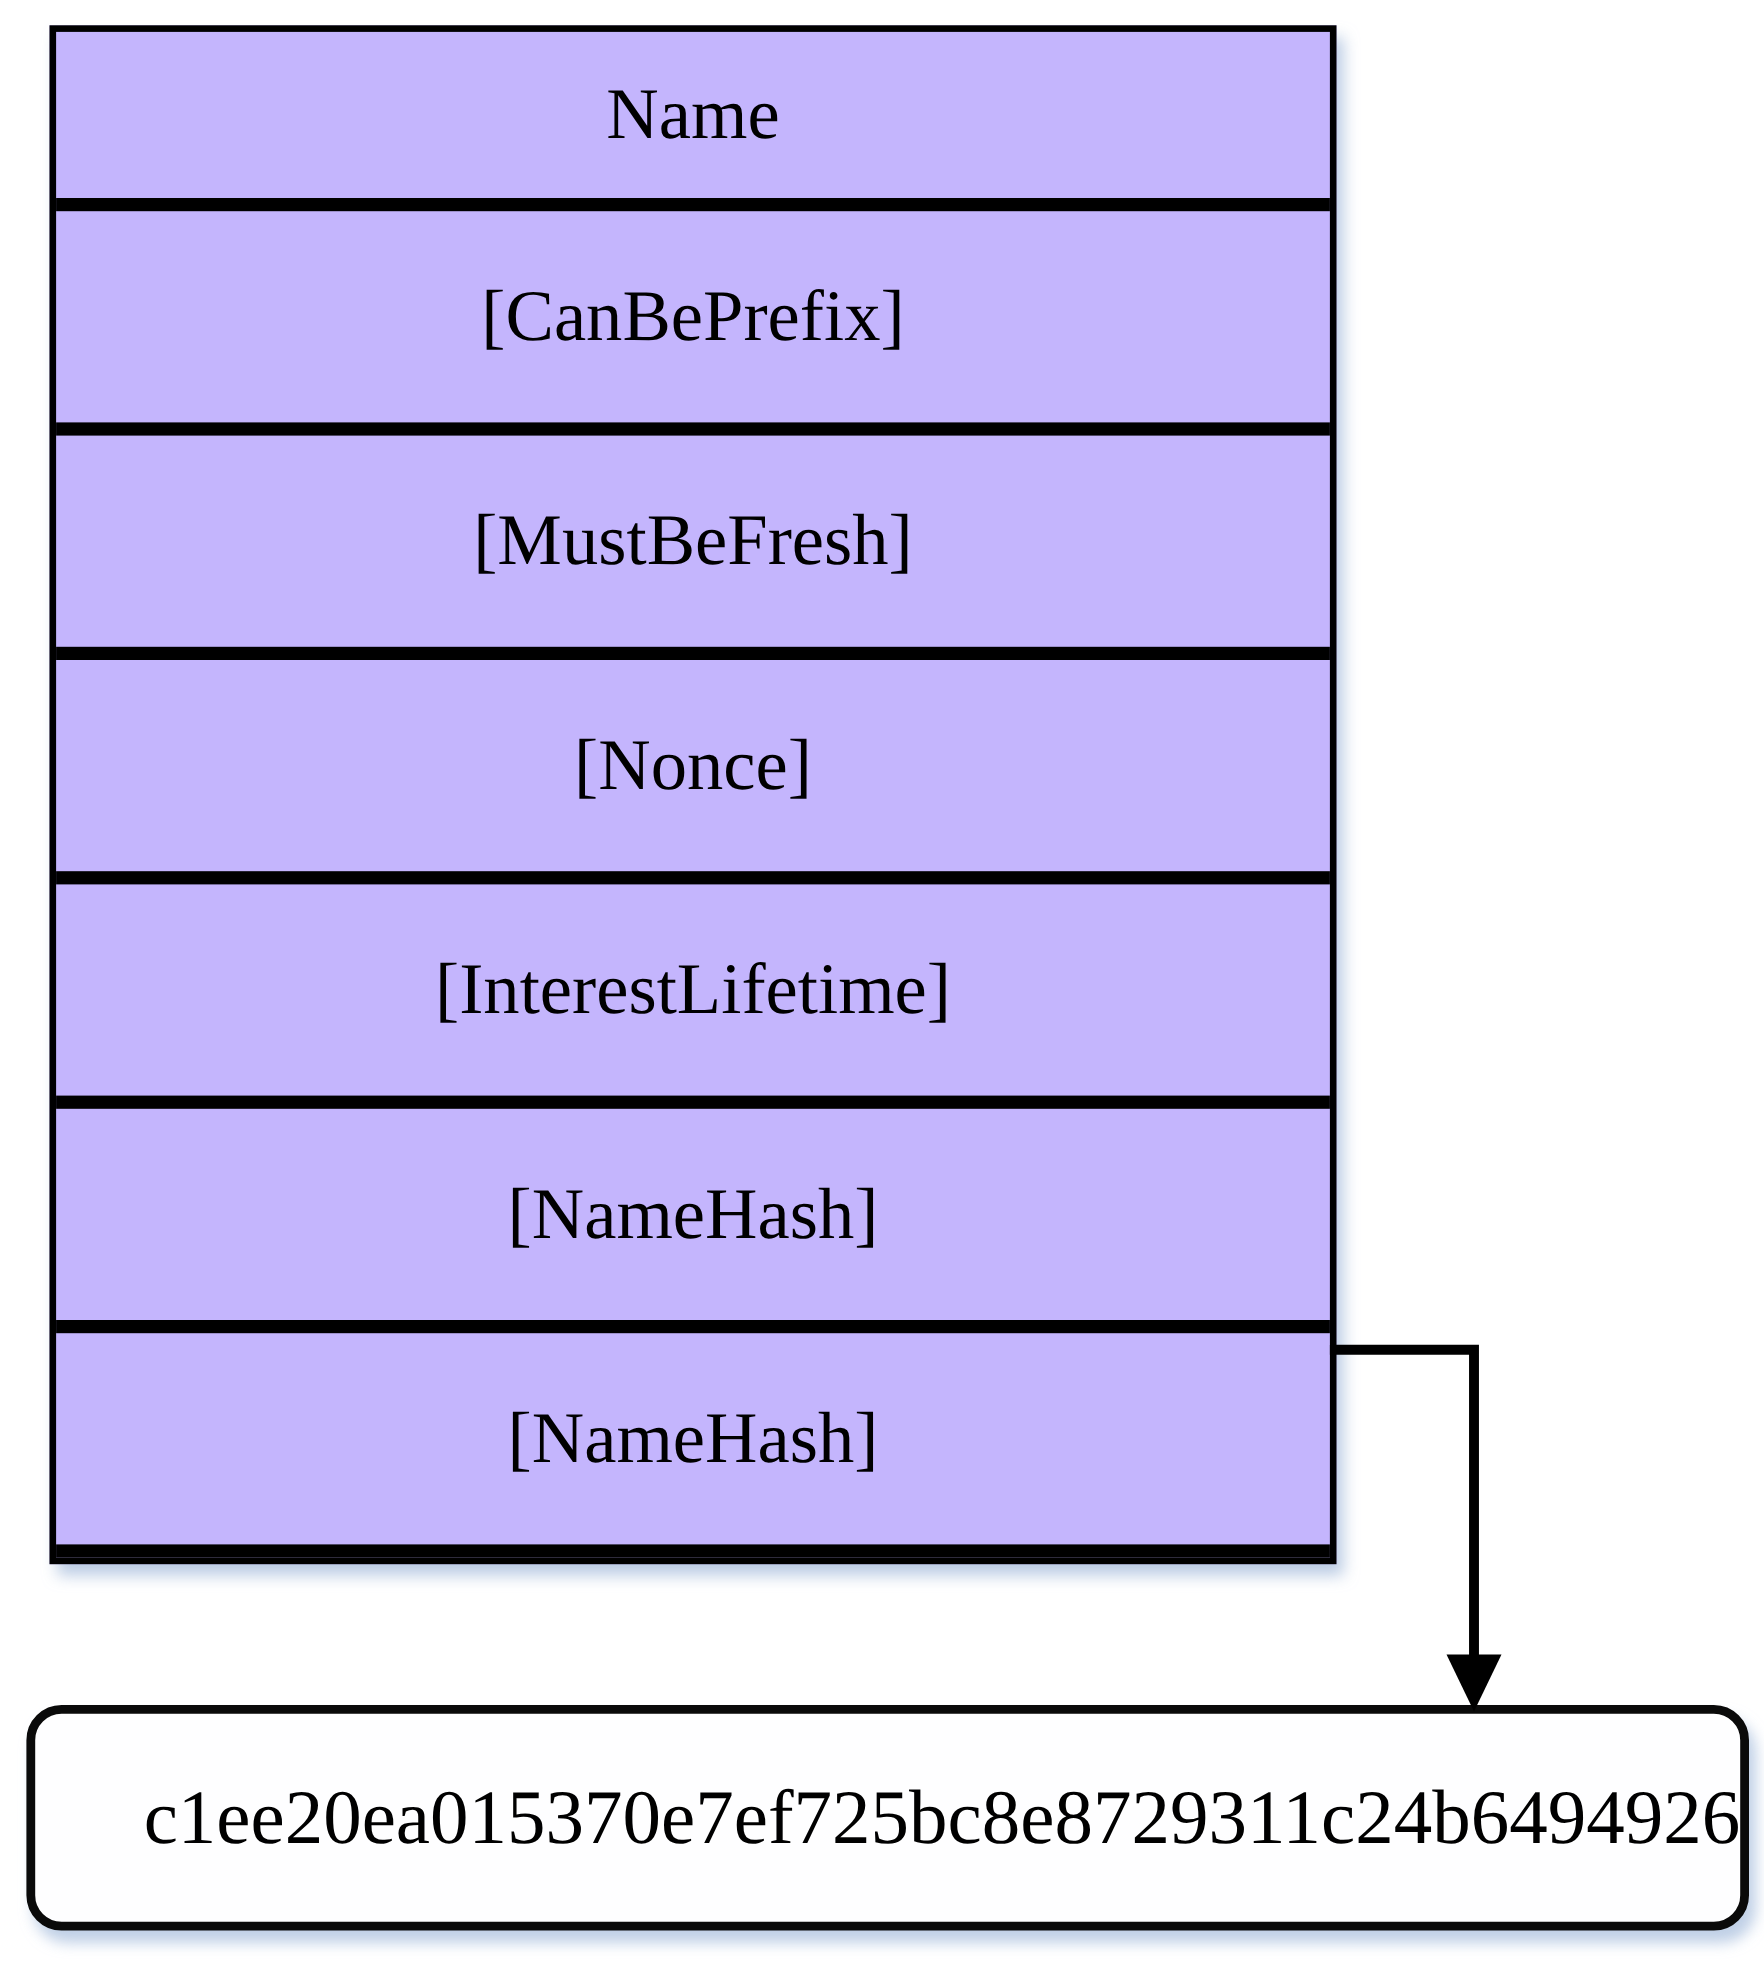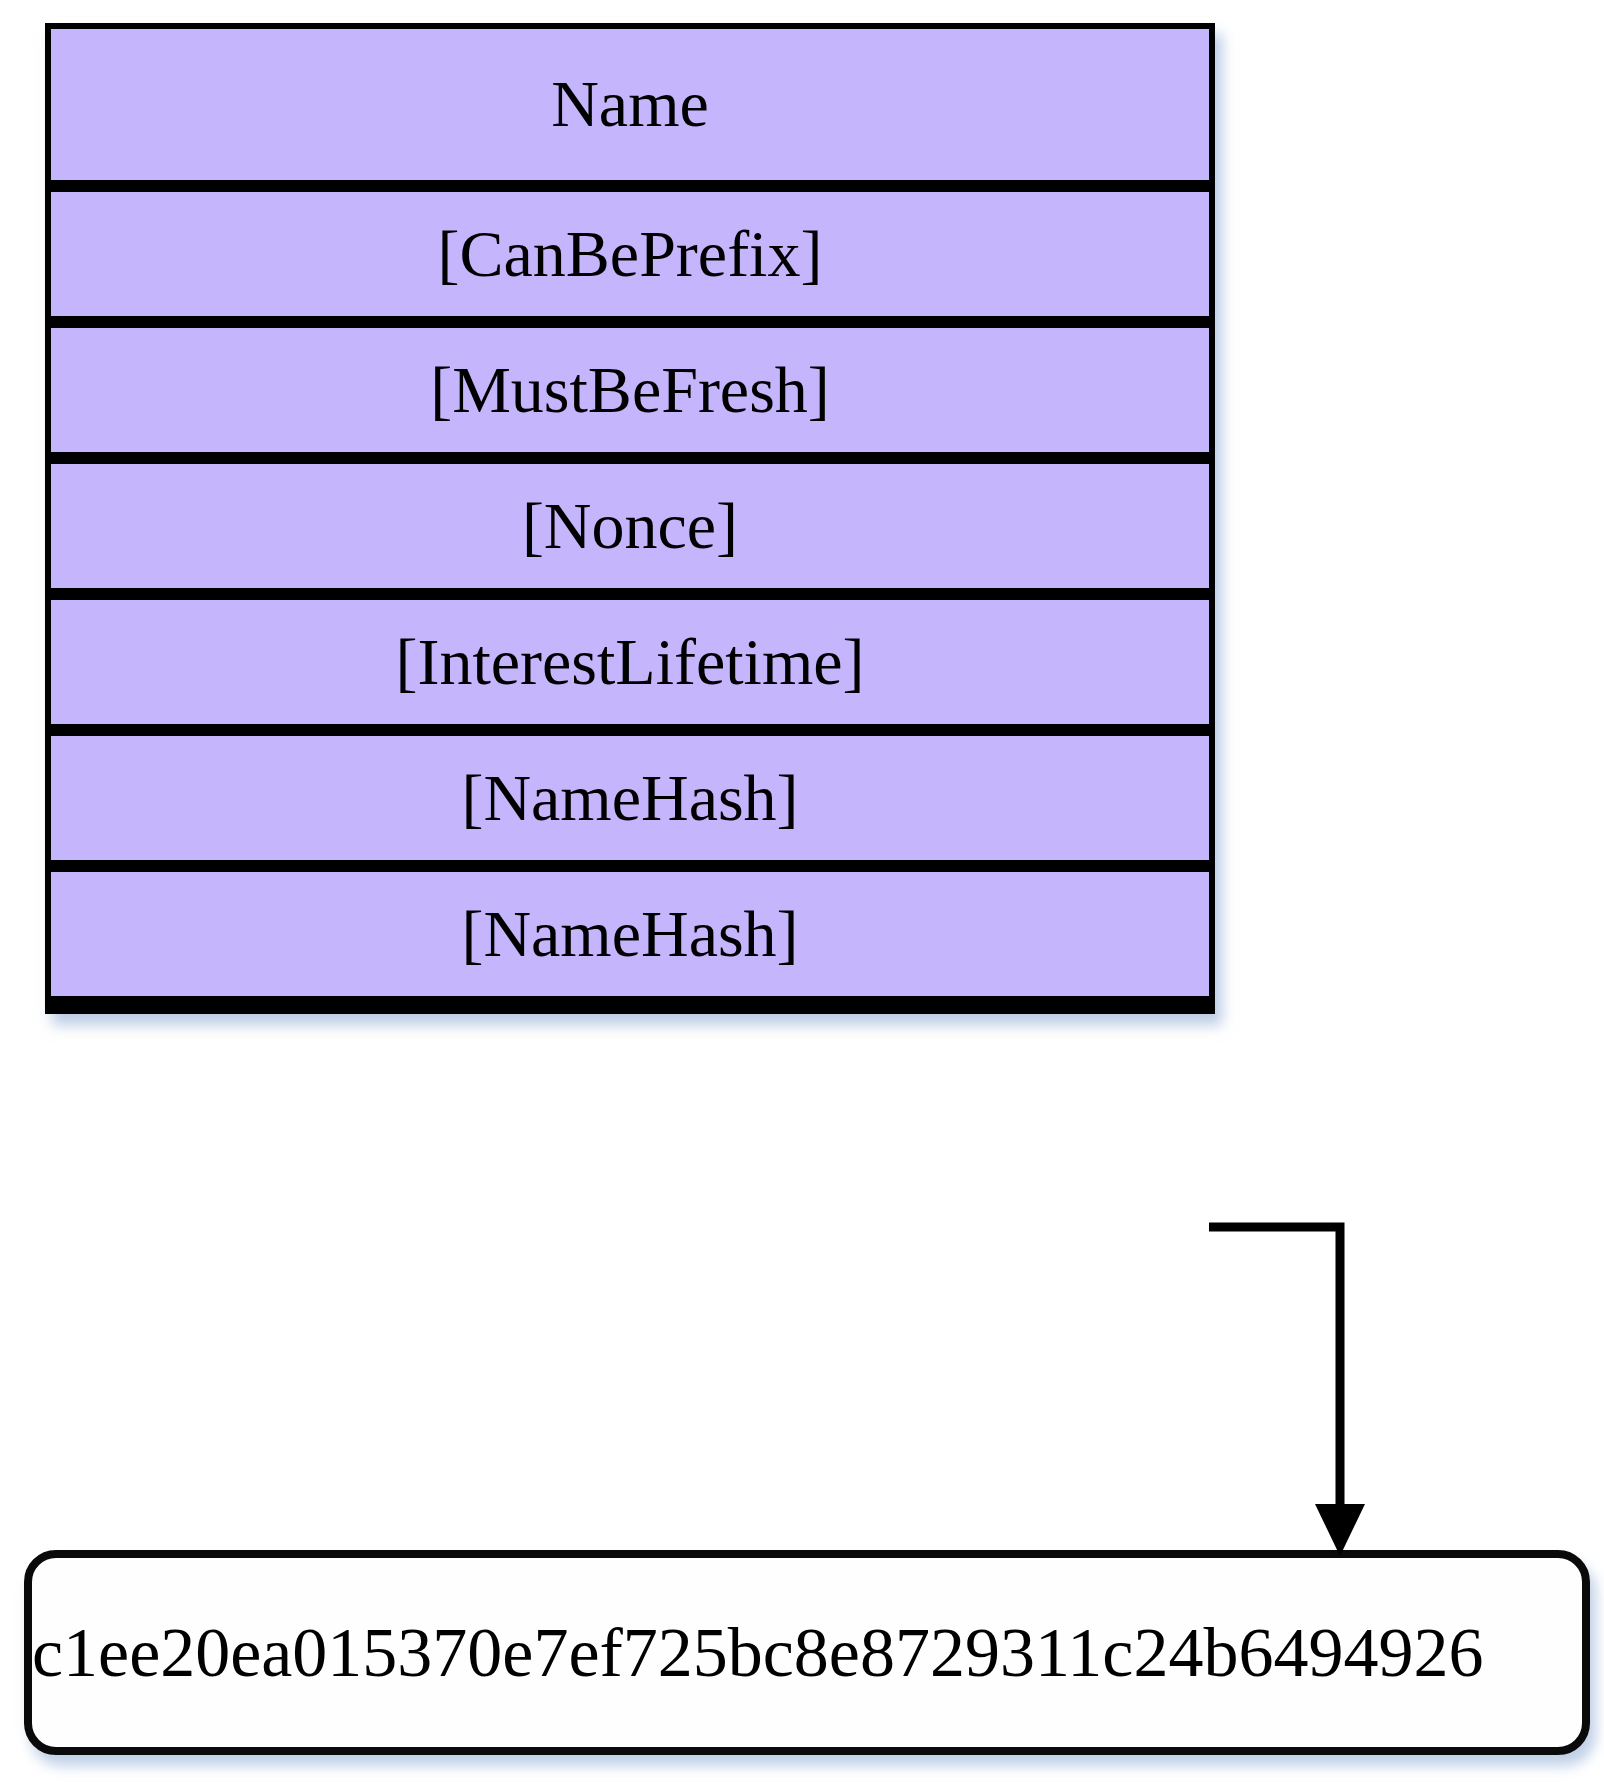--- a/index.html
+++ b/index.html
@@ -25,21 +25,21 @@
     width: 1170px;
     box-sizing: border-box;
     border: 6px solid #000000;
     background: #c4b5fd;
     z-index: 2;
     box-shadow: 7px 11px 13px rgba(150, 176, 214, 0.65);
   }
   .row {
     position: relative;
     box-sizing: border-box;
-    height: 136px;
+    height: 204px;
     border-bottom: 12px solid #000000;
     display: flex;
     align-items: center;
     justify-content: center;
   }
   .row:nth-child(1) { height: 163px; }
   .row:nth-child(8) { height: 163px; border-bottom: none; margin-top: 22px; }
 
   
   .params-row {
@@ -91,21 +91,21 @@
     top: 1550px;
     width: 1566px;
     height: 205px;
     box-sizing: border-box;
     border: 8px solid #0a0a0a;
     border-radius: 32px;
     background: #fefeff;
     z-index: 2;
     display: flex;
     align-items: center;
-    justify-content: flex-start;
+    justify-content: flex-end;
     box-shadow: 6px 11px 13px rgba(150, 176, 214, 0.6);
   }
   .hash-value {
     font-size: 70px;
     letter-spacing: 0px;
     white-space: nowrap;
   }
 </style>
 </head>
 <body>

